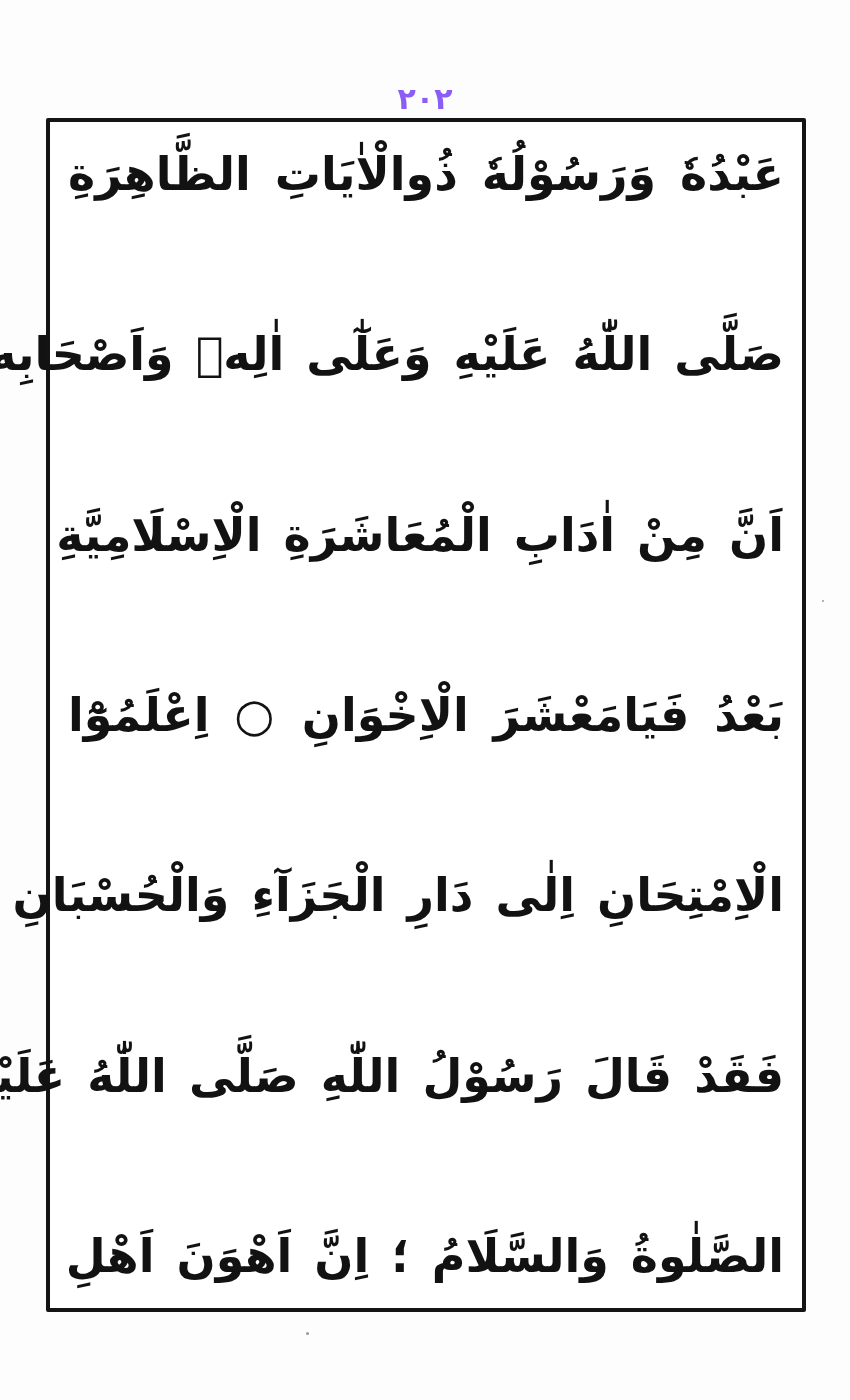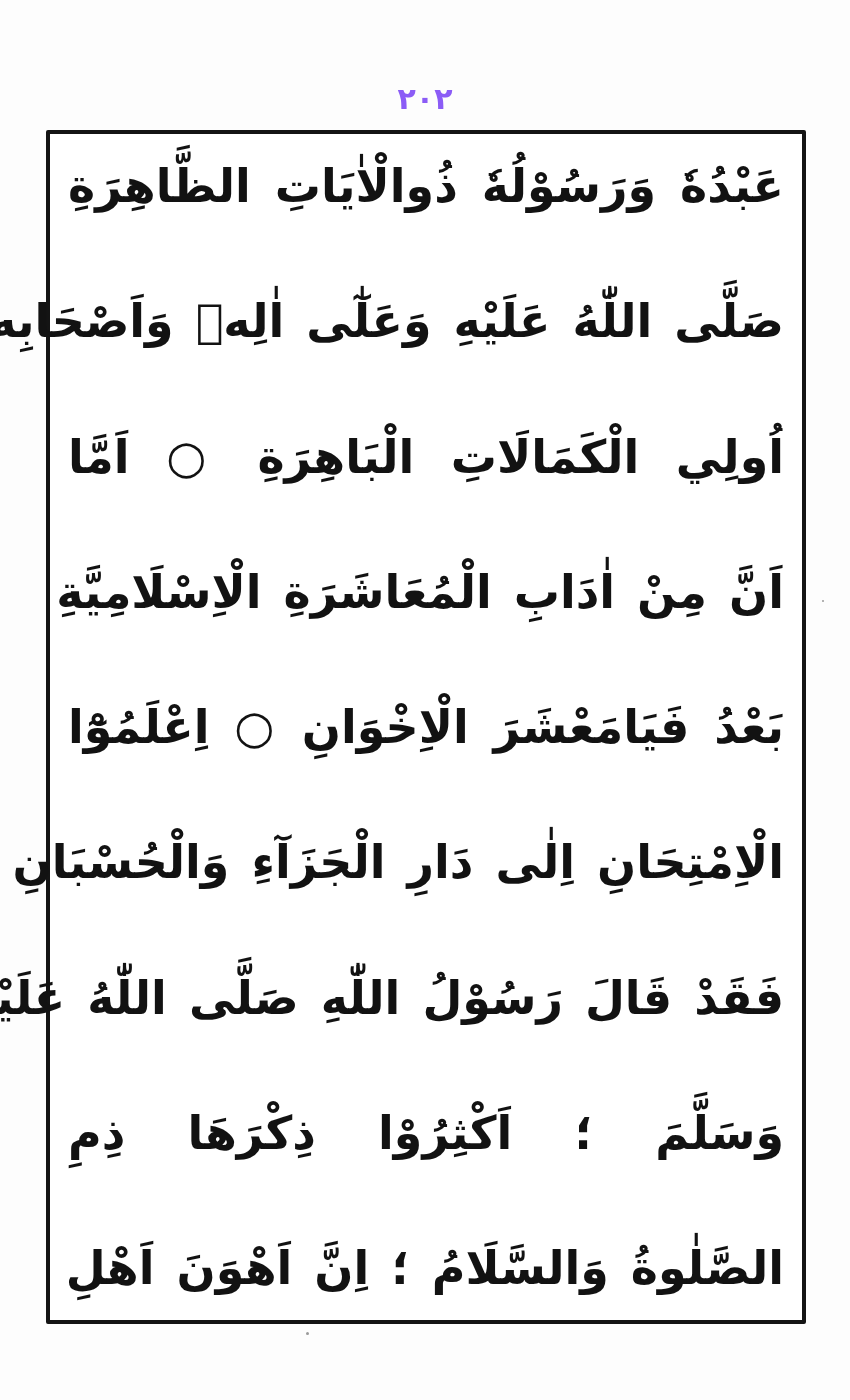--- a/index.html
+++ b/index.html
@@ -30,21 +30,20 @@
     .frame {
       position: absolute;
       left: 46px;
       top: 118px;
       width: 760px;
       height: 1194px;
       border: 4px solid #141414;
       border-radius: 2px;
       box-sizing: border-box;
       background: #ffffff;
-      margin-top: 12px;
     }
     .text-block {
       position: absolute;
       left: 18px;
       right: 18px;
       top: 6px;
       bottom: 6px;
       display: flex;
       flex-direction: column;
       justify-content: space-between;
@@ -89,37 +88,31 @@
 
 <div class="frame">
   <div class="text-block">
     <div class="line">
         <span class="line-text">عَبْدُهٗ وَرَسُوْلُهٗ ذُوالْاٰيَاتِ الظَّاهِرَةِ</span>
       </div>
     <div class="line">
         <span class="line-text">صَلَّى اللّٰهُ عَلَيْهِ وَعَلٰٓى اٰلِهٖ وَاَصْحَابِهٖ</span>
       </div>
     <div class="line">
-        <span class="line-text">اُولِي الْكَمَالَاتِ الْبَاهِرَةِ ○ اَمَّا</span>
-      </div>
-    <div class="line">
         <span class="line-text">اَنَّ مِنْ اٰدَابِ الْمُعَاشَرَةِ الْاِسْلَامِيَّةِ</span>
       </div>
     <div class="line">
         <span class="line-text">بَعْدُ فَيَامَعْشَرَ الْاِخْوَانِ ○ اِعْلَمُوْٓا</span>
       </div>
     <div class="line">
         <span class="line-text">الْاِمْتِحَانِ اِلٰى دَارِ الْجَزَآءِ وَالْحُسْبَانِ ○</span>
       </div>
     <div class="line">
         <span class="line-text">فَقَدْ قَالَ رَسُوْلُ اللّٰهِ صَلَّى اللّٰهُ عَلَيْهِ</span>
       </div>
     <div class="line">
-        <span class="line-text">وَسَلَّمَ ؛ اَكْثِرُوْا ذِكْرَهَا ذِمِ</span>
-      </div>
-    <div class="line">
         <span class="line-text">الصَّلٰوةُ وَالسَّلَامُ ؛ اِنَّ اَهْوَنَ اَهْلِ</span>
       </div>
   </div>
 </div>
 
 <div class="speck" style="left:306px; top:1332px;"></div>
 <div class="speck" style="left:822px; top:600px; width:2px; height:2px;"></div>
 
 </body></html>

